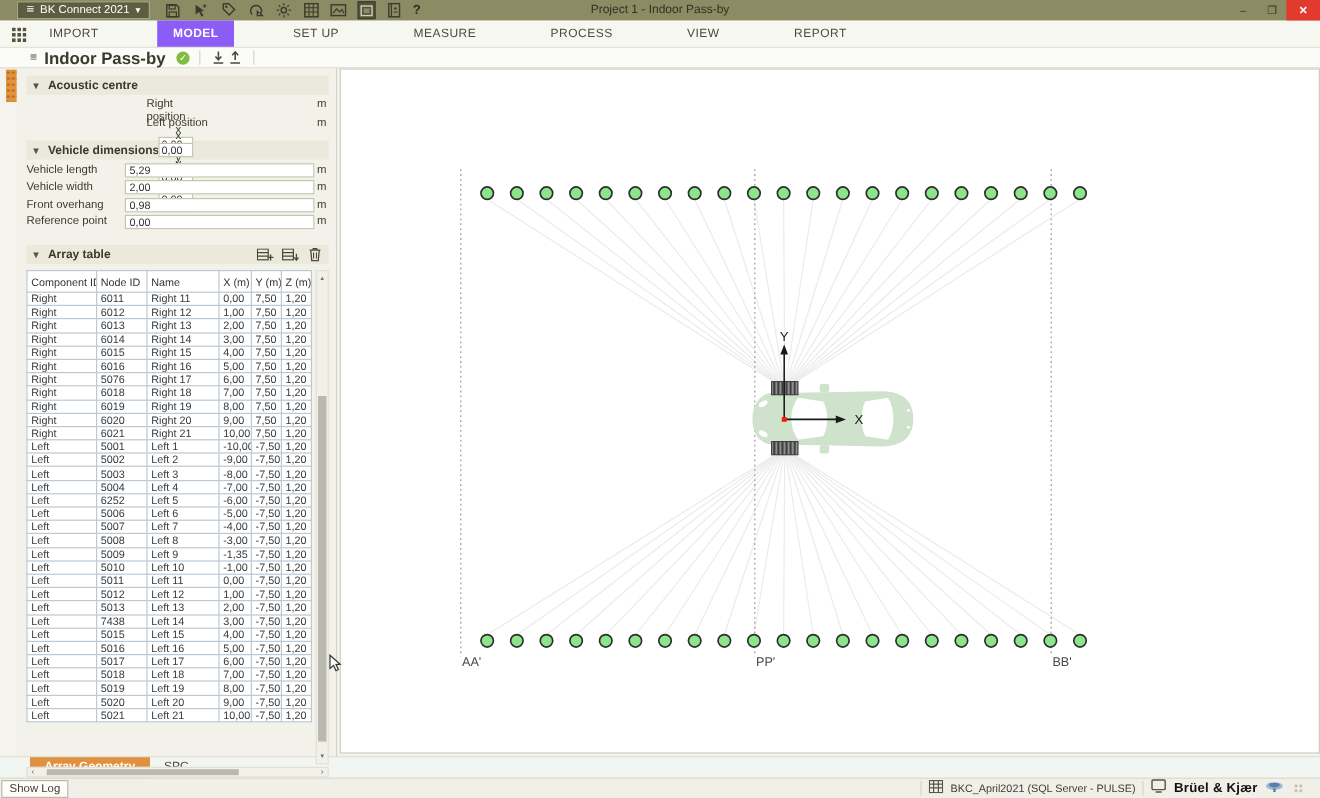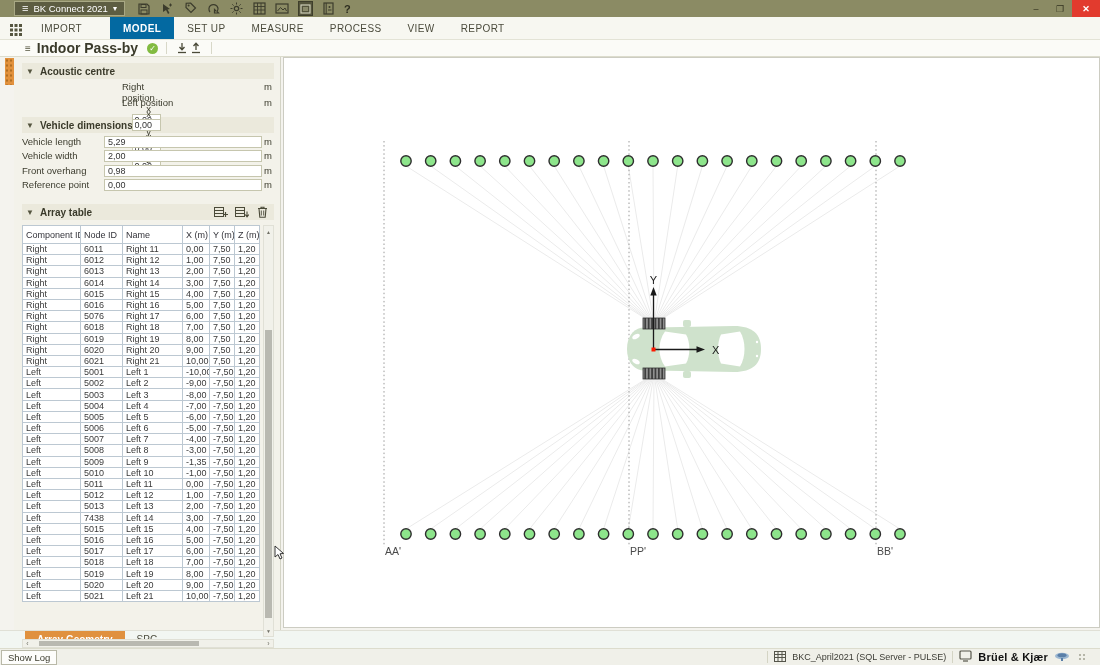--- a/index.html
+++ b/index.html
@@ -18,23 +18,23 @@
   .tbicon.dark { background:#54543b; border:1px solid #3e3e2b; }
   .tb-help { color:#2e2e20; font-size:11px; font-weight:bold; cursor:pointer; }
   .win-title { position:absolute; left:0; right:0; text-align:center; font-size:10px; color:#32321f; pointer-events:none; }
   .win-controls { position:absolute; right:0; top:0; height:17px; display:flex; align-items:stretch; }
   .wbtn { width:24px; display:flex; align-items:center; justify-content:center; font-size:9px; color:#32321f; cursor:pointer; }
   .wbtn.close { width:28px; background:#e23b2e; color:#fff; font-weight:bold; }
 
   
   .ribbon { height:23px; background:#f7f7f1; border-bottom:1px solid #e3e3d6; display:flex; align-items:stretch; }
   .apps-grid { width:12px; height:12px; margin:5px 0 0 10px; cursor:pointer; }
-  .rtabs { display:flex; margin-left:6px; }
+  .rtabs { display:flex; margin-left:6px;gap:36px; }
   .rtab { padding:0 13px; line-height:23px; font-size:10px; color:#4b4b3c; letter-spacing:.4px; cursor:pointer; }
-  .rtab.active { background:#0369a1; color:#fff; font-weight:bold;margin-left:15px; }
+  .rtab.active { background:#8b5cf6; color:#fff; font-weight:bold; }
 
   
   .taskrow { height:17px; background:#fbfbf7; border-bottom:1px solid #dededPA0; border-bottom:1px solid #dcdccd; display:flex; align-items:center; }
   .task-burger { margin-left:25px; font-size:10px; color:#55553f; cursor:pointer; }
   .task-name { margin-left:6px; font-size:14px; font-weight:bold; color:#3a3a2a; }
   .okcheck { margin-left:9px; width:11px; height:11px; border-radius:50%; background:#82bb41; color:#fff; font-size:8px;
              display:flex; align-items:center; justify-content:center; cursor:pointer; }
   .tsep { width:1px; height:12px; background:#d8d8c8; margin:0 8px; }
   .mini { width:14px; height:13px; display:flex; align-items:center; justify-content:center; cursor:pointer; }
 
@@ -161,20 +161,21 @@
       <span class="tbicon">
         <svg width="11" height="13">
             <rect x="1" y="1" width="9" height="11" fill="none" stroke="#3c3c2c" stroke-width="1.2"></rect>
             <line x1="3.2" y1="1" x2="3.2" y2="12" stroke="#3c3c2c"></line>
             <circle cx="6.5" cy="5" r="1" fill="#3c3c2c"></circle>
             <line x1="5" y1="8" x2="8.5" y2="8" stroke="#3c3c2c"></line>
           </svg>
       </span>
       <span class="tb-help">?</span>
     </div>
+    <div class="win-title">Project 1 - Indoor Pass-by</div>
     <div class="win-controls">
       <span class="wbtn">–</span>
       <span class="wbtn">❐</span>
       <span class="wbtn close">✕</span>
     </div>
   </div>
 
   <div class="ribbon">
     <span class="apps-grid">
       <svg width="12" height="12">
@@ -446,21 +447,21 @@
               <tr>
                 <td>Left</td>
                 <td>5004</td>
                 <td>Left 4</td>
                 <td>-7,00</td>
                 <td>-7,50</td>
                 <td>1,20</td>
               </tr>
               <tr>
                 <td>Left</td>
-                <td>5005</td>
+                <td>6252</td>
                 <td>Left 5</td>
                 <td>-6,00</td>
                 <td>-7,50</td>
                 <td>1,20</td>
               </tr>
               <tr>
                 <td>Left</td>
                 <td>5006</td>
                 <td>Left 6</td>
                 <td>-5,00</td>

